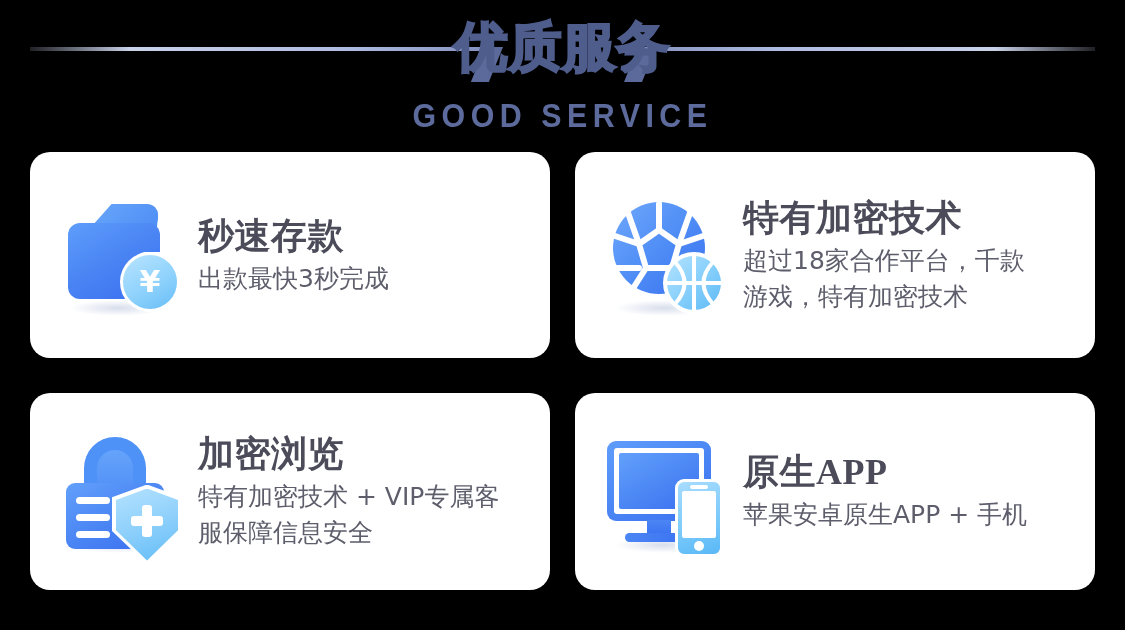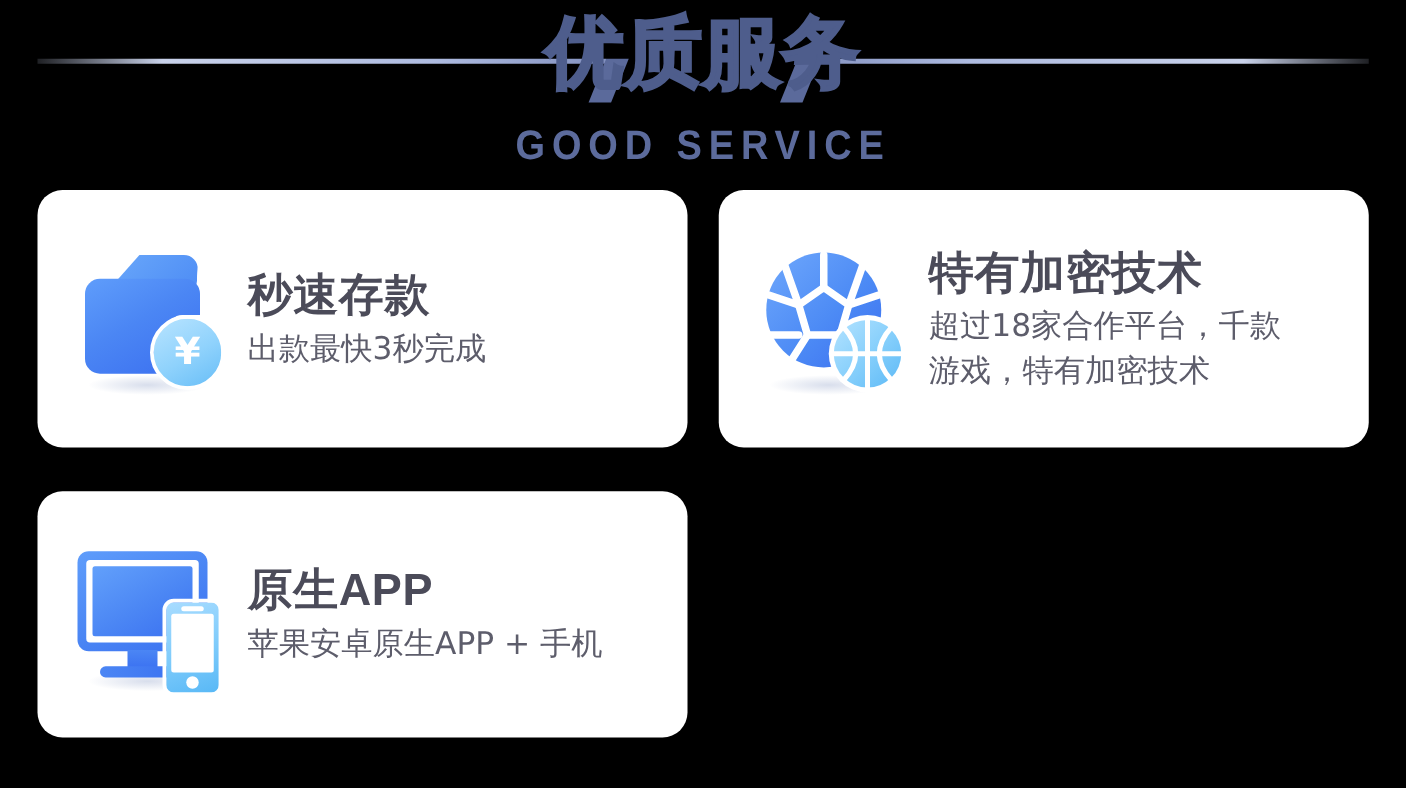--- a/index.html
+++ b/index.html
@@ -68,26 +68,26 @@
     background: #5b6a9b;
     transform: skewX(-22deg);
     transform-origin: bottom left;
   }
 
   .title-cn {
     position: absolute;
     left: 0; right: 0;
     top: 6px;
     text-align: center;
-    font-size: 62px;
+    font-size: 53px;
     line-height: 82px;
     font-weight: 900;
     letter-spacing: 1px;
     color: #4e5d8c;
-    font-family: Liberation Mono, monospace;
+    font-family: Liberation Serif, serif;
     -webkit-text-stroke: 2.5px #4e5d8c;
   }
   .title-en {
     position: absolute;
     left: 0; right: 0;
     top: 97px;
     text-align: center;
     font-size: 33px;
     line-height: 38px;
     font-weight: 700;
@@ -131,21 +131,21 @@
     margin-left: 12px;
     flex: 1 1 auto;
     min-width: 0;
   }
   .card-title {
     font-size: 36px;
     line-height: 44px;
     font-weight: 700;
     color: #4b4b59;
     letter-spacing: 0.5px;
-    font-family: Liberation Sans, sans-serif;
+    font-family: Liberation Serif, serif;
     white-space: nowrap;
   }
   .card-sub {
     margin-top: 3px;
     font-size: 25px;
     line-height: 36px;
     color: #5d5d6b;
     font-family: "DejaVu Sans", "Liberation Sans", sans-serif;
     white-space: nowrap;
   }
@@ -412,20 +412,41 @@
     </div>
     <div class="card-text">
       <div class="card-title">特有加密技术</div>
       <div class="card-sub">
         <span class="ln">超过18家合作平台，千款</span>
         <span class="ln">游戏，特有加密技术</span>
       </div>
     </div>
   </div>
 
+  <div class="card">
+    <div class="card-icon">
+      <div class="icon-shadow"></div>
+      <div class="lock-shackle"></div>
+      <div class="lock-body"></div>
+      <div class="lock-slot s1"></div>
+      <div class="lock-slot s2"></div>
+      <div class="lock-slot s3"></div>
+      <div class="shield-ring"></div>
+      <div class="shield"></div>
+      <div class="plus-v"></div>
+      <div class="plus-h"></div>
+    </div>
+    <div class="card-text">
+      <div class="card-title">加密浏览</div>
+      <div class="card-sub">
+        <span class="ln">特有加密技术 + VIP专属客</span>
+        <span class="ln">服保障信息安全</span>
+      </div>
+    </div>
+  </div>
 
   <div class="card">
     <div class="card-icon">
       <div class="icon-shadow"></div>
       <div class="monitor-frame"></div>
       <div class="monitor-inner"></div>
       <div class="monitor-screen"></div>
       <div class="monitor-neck"></div>
       <div class="monitor-base"></div>
       <div class="phone"></div>

